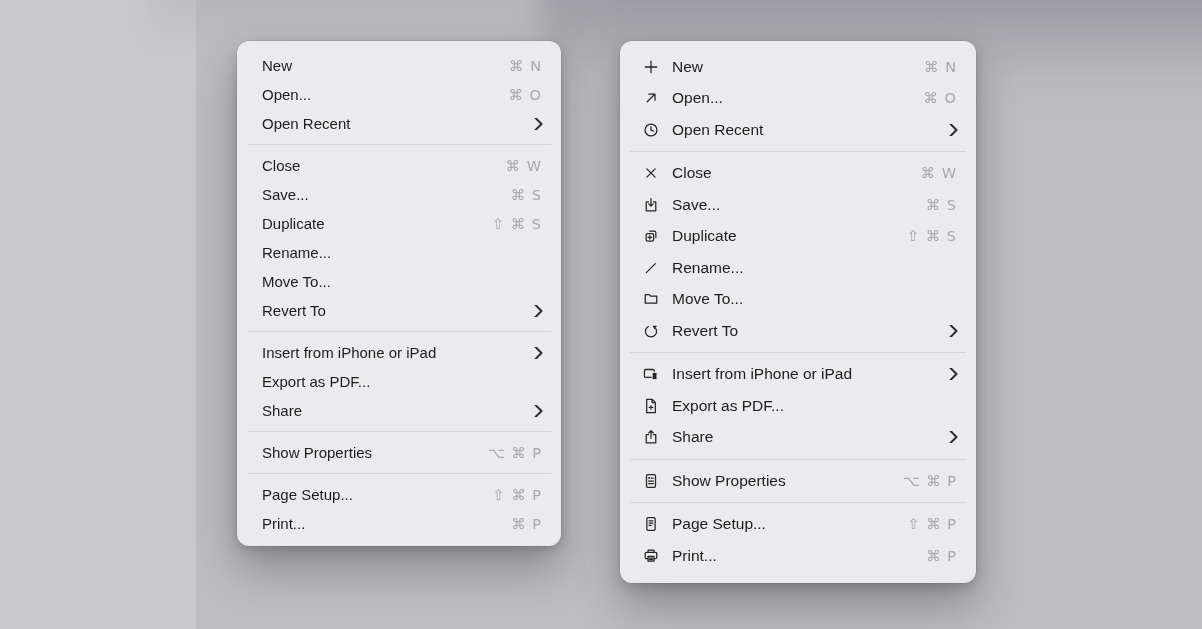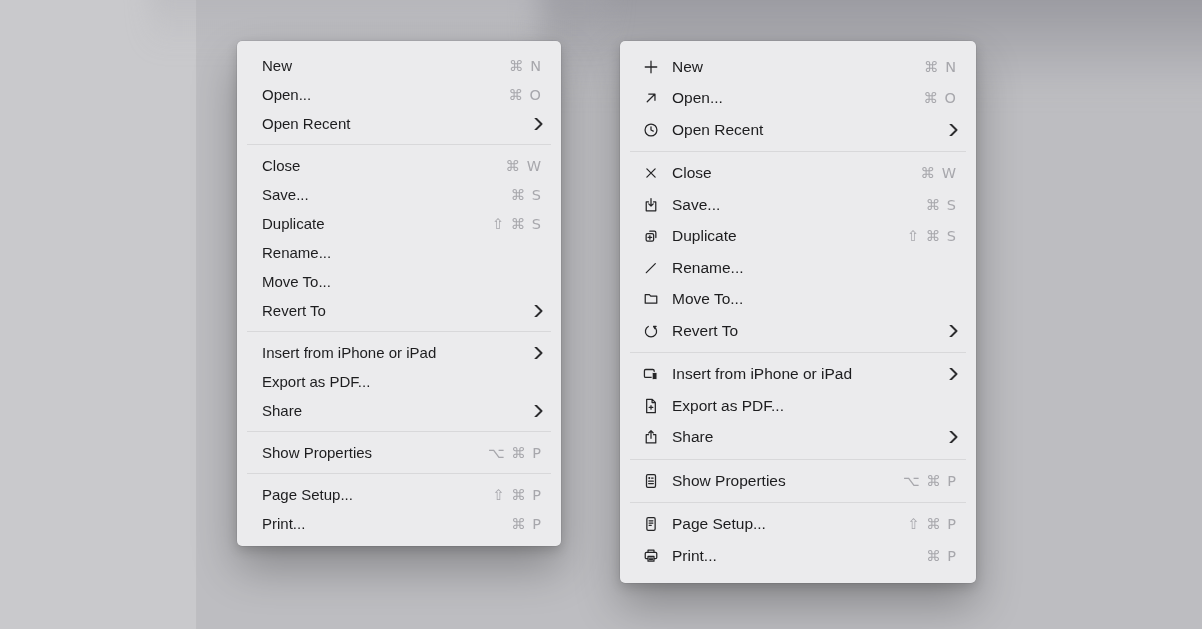--- a/index.html
+++ b/index.html
@@ -17,21 +17,21 @@
     position:absolute;left:540px;top:-60px;width:720px;height:150px;
     background:linear-gradient(180deg,#8f8f96 0%,#9d9da3 45%,rgba(189,189,193,0) 100%);
     filter:blur(14px);
   }
   .bg-shade-soft{
     position:absolute;left:150px;top:-40px;width:460px;height:90px;
     background:linear-gradient(180deg,rgba(170,170,176,0.55),rgba(189,189,193,0));
     filter:blur(12px);
   }
   .menu{
-    position:absolute;background:#ebebed;border-radius:5px;
+    position:absolute;background:#ebebed;border-radius:12px;
     box-shadow:0 22px 45px rgba(0,0,0,0.28),0 4px 12px rgba(0,0,0,0.16),0 0 0 0.5px rgba(0,0,0,0.10);
     box-sizing:border-box;padding:10px 0;
   }
   .menu-plain{left:237px;top:41px;width:324px;height:505px;}
   .menu-icons{left:620px;top:41px;width:356px;height:542px;}
   .item{
     display:flex;align-items:center;box-sizing:border-box;
     color:#1d1d1f;cursor:default;
   }
   .menu-plain .item{height:29px;padding:0 19px 0 25px;font-size:15px;font-weight:400;}

